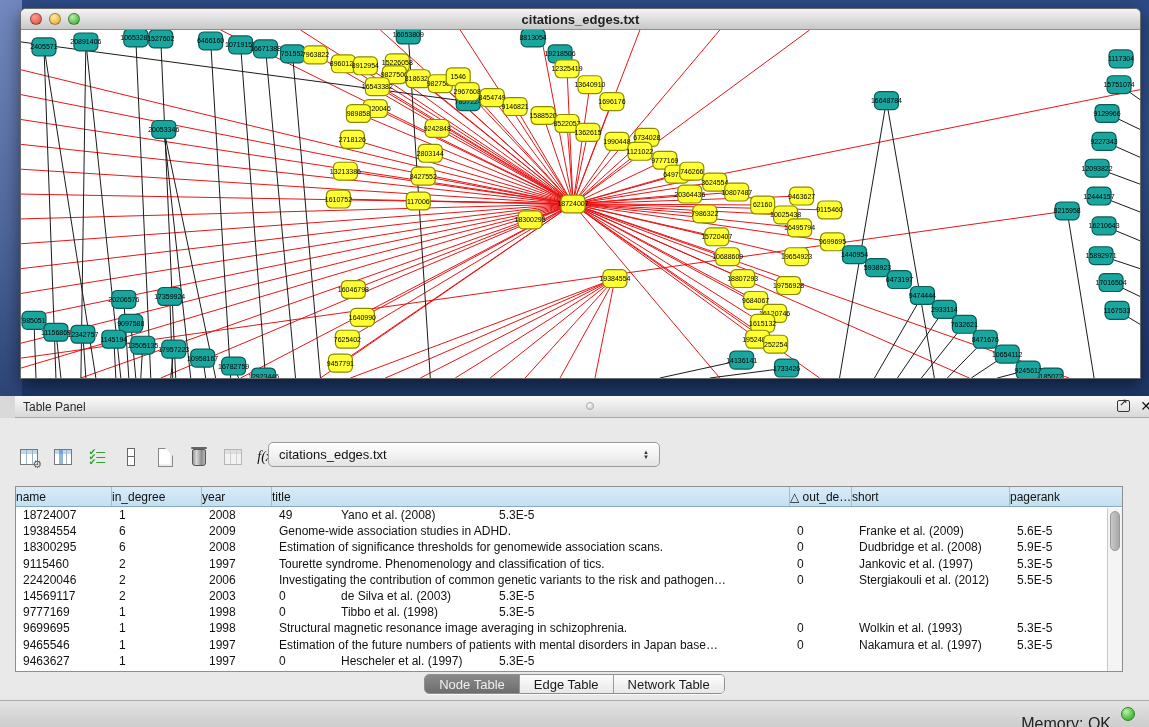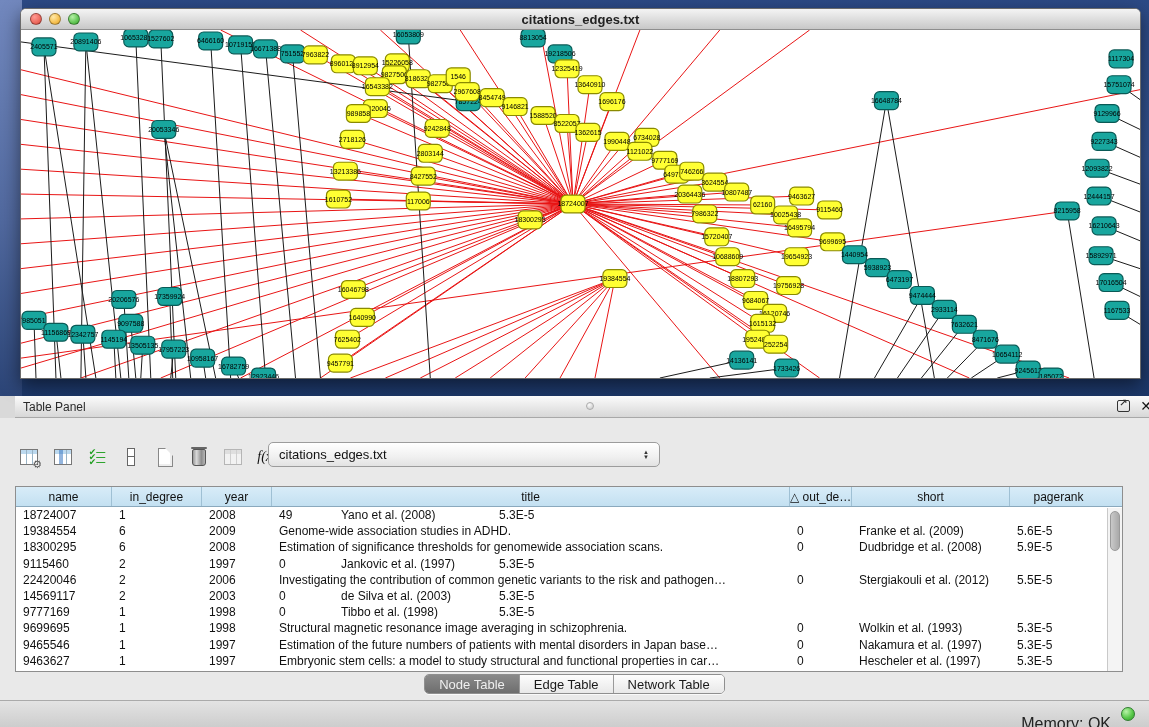--- a/index.html
+++ b/index.html
@@ -65,21 +65,21 @@
     border-radius:5px; background:linear-gradient(180deg,#ffffff,#f0f0f0 60%,#e2e2e2); display:flex; align-items:center; }
   .combo-text { flex:1; font-size:13px; color:#111; padding-left:10px; }
   .combo-arrows { width:18px; display:flex; flex-direction:column; align-items:center; justify-content:center;
     font-size:6px; color:#333; line-height:5px; margin-right:4px; }
 
   
   .table-wrap { position:absolute; left:15px; top:68px; width:1108px; height:186px;
     border:1px solid #8e8e8e; background:#fff; overflow:hidden; }
   .thead { display:flex; height:20px; background:linear-gradient(180deg,#d8ecf8,#c3e0f1);
     border-bottom:1px solid #8aa9bd; }
-  .th { font-size:12px; color:#111; text-align:center; line-height:20px; border-right:1px solid #9fc0d4;
+  .th { font-size:12px; color:#111; text-align:left; line-height:20px; border-right:1px solid #9fc0d4;
     overflow:hidden; white-space:nowrap; }
   .trow { display:flex; height:16.2px; background:#fff; }
   .td { font-size:12px; color:#111; line-height:16px; padding-left:7px; border-right:0;
     overflow:hidden; white-space:nowrap; }
   .c0{width:96px;} .c1{width:90px;} .c2{width:70px;} .c3{width:518px;} .c4{width:62px;} .c5{width:158px;} .c6{width:97px; border-right:0;}
   .vscroll { position:absolute; right:0; top:21px; bottom:0; width:15px; background:#f4f4f4; border-left:1px solid #c9c9c9; }
   .vthumb { position:absolute; left:2px; top:3px; width:10px; height:40px; border-radius:6px;
     background:linear-gradient(90deg,#c9c9c9,#a9a9a9); border:1px solid #9a9a9a; }
 
   
@@ -794,20 +794,21 @@
             <div class="td c2">2008</div>
             <div class="td c3">Estimation of significance thresholds for genomewide association scans.</div>
             <div class="td c4">0</div>
             <div class="td c5">Dudbridge et al. (2008)</div>
             <div class="td c6">5.9E-5</div>
           </div>
           <div class="trow">
             <div class="td c0">9115460</div>
             <div class="td c1">2</div>
             <div class="td c2">1997</div>
+            <div class="td c3">Tourette syndrome. Phenomenology and classification of tics.</div>
             <div class="td c4">0</div>
             <div class="td c5">Jankovic et al. (1997)</div>
             <div class="td c6">5.3E-5</div>
           </div>
           <div class="trow">
             <div class="td c0">22420046</div>
             <div class="td c1">2</div>
             <div class="td c2">2006</div>
             <div class="td c3">Investigating the contribution of common genetic variants to the risk and pathogen…</div>
             <div class="td c4">0</div>
@@ -845,21 +846,20 @@
             <div class="td c2">1997</div>
             <div class="td c3">Estimation of the future numbers of patients with mental disorders in Japan base…</div>
             <div class="td c4">0</div>
             <div class="td c5">Nakamura et al. (1997)</div>
             <div class="td c6">5.3E-5</div>
           </div>
           <div class="trow">
             <div class="td c0">9463627</div>
             <div class="td c1">1</div>
             <div class="td c2">1997</div>
-            <div class="td c3">Embryonic stem cells: a model to study structural and functional properties in car…</div>
             <div class="td c4">0</div>
             <div class="td c5">Hescheler et al. (1997)</div>
             <div class="td c6">5.3E-5</div>
           </div>
         </div>
       <div class="vscroll">
         <div class="vthumb"></div>
       </div>
     </div>
 

